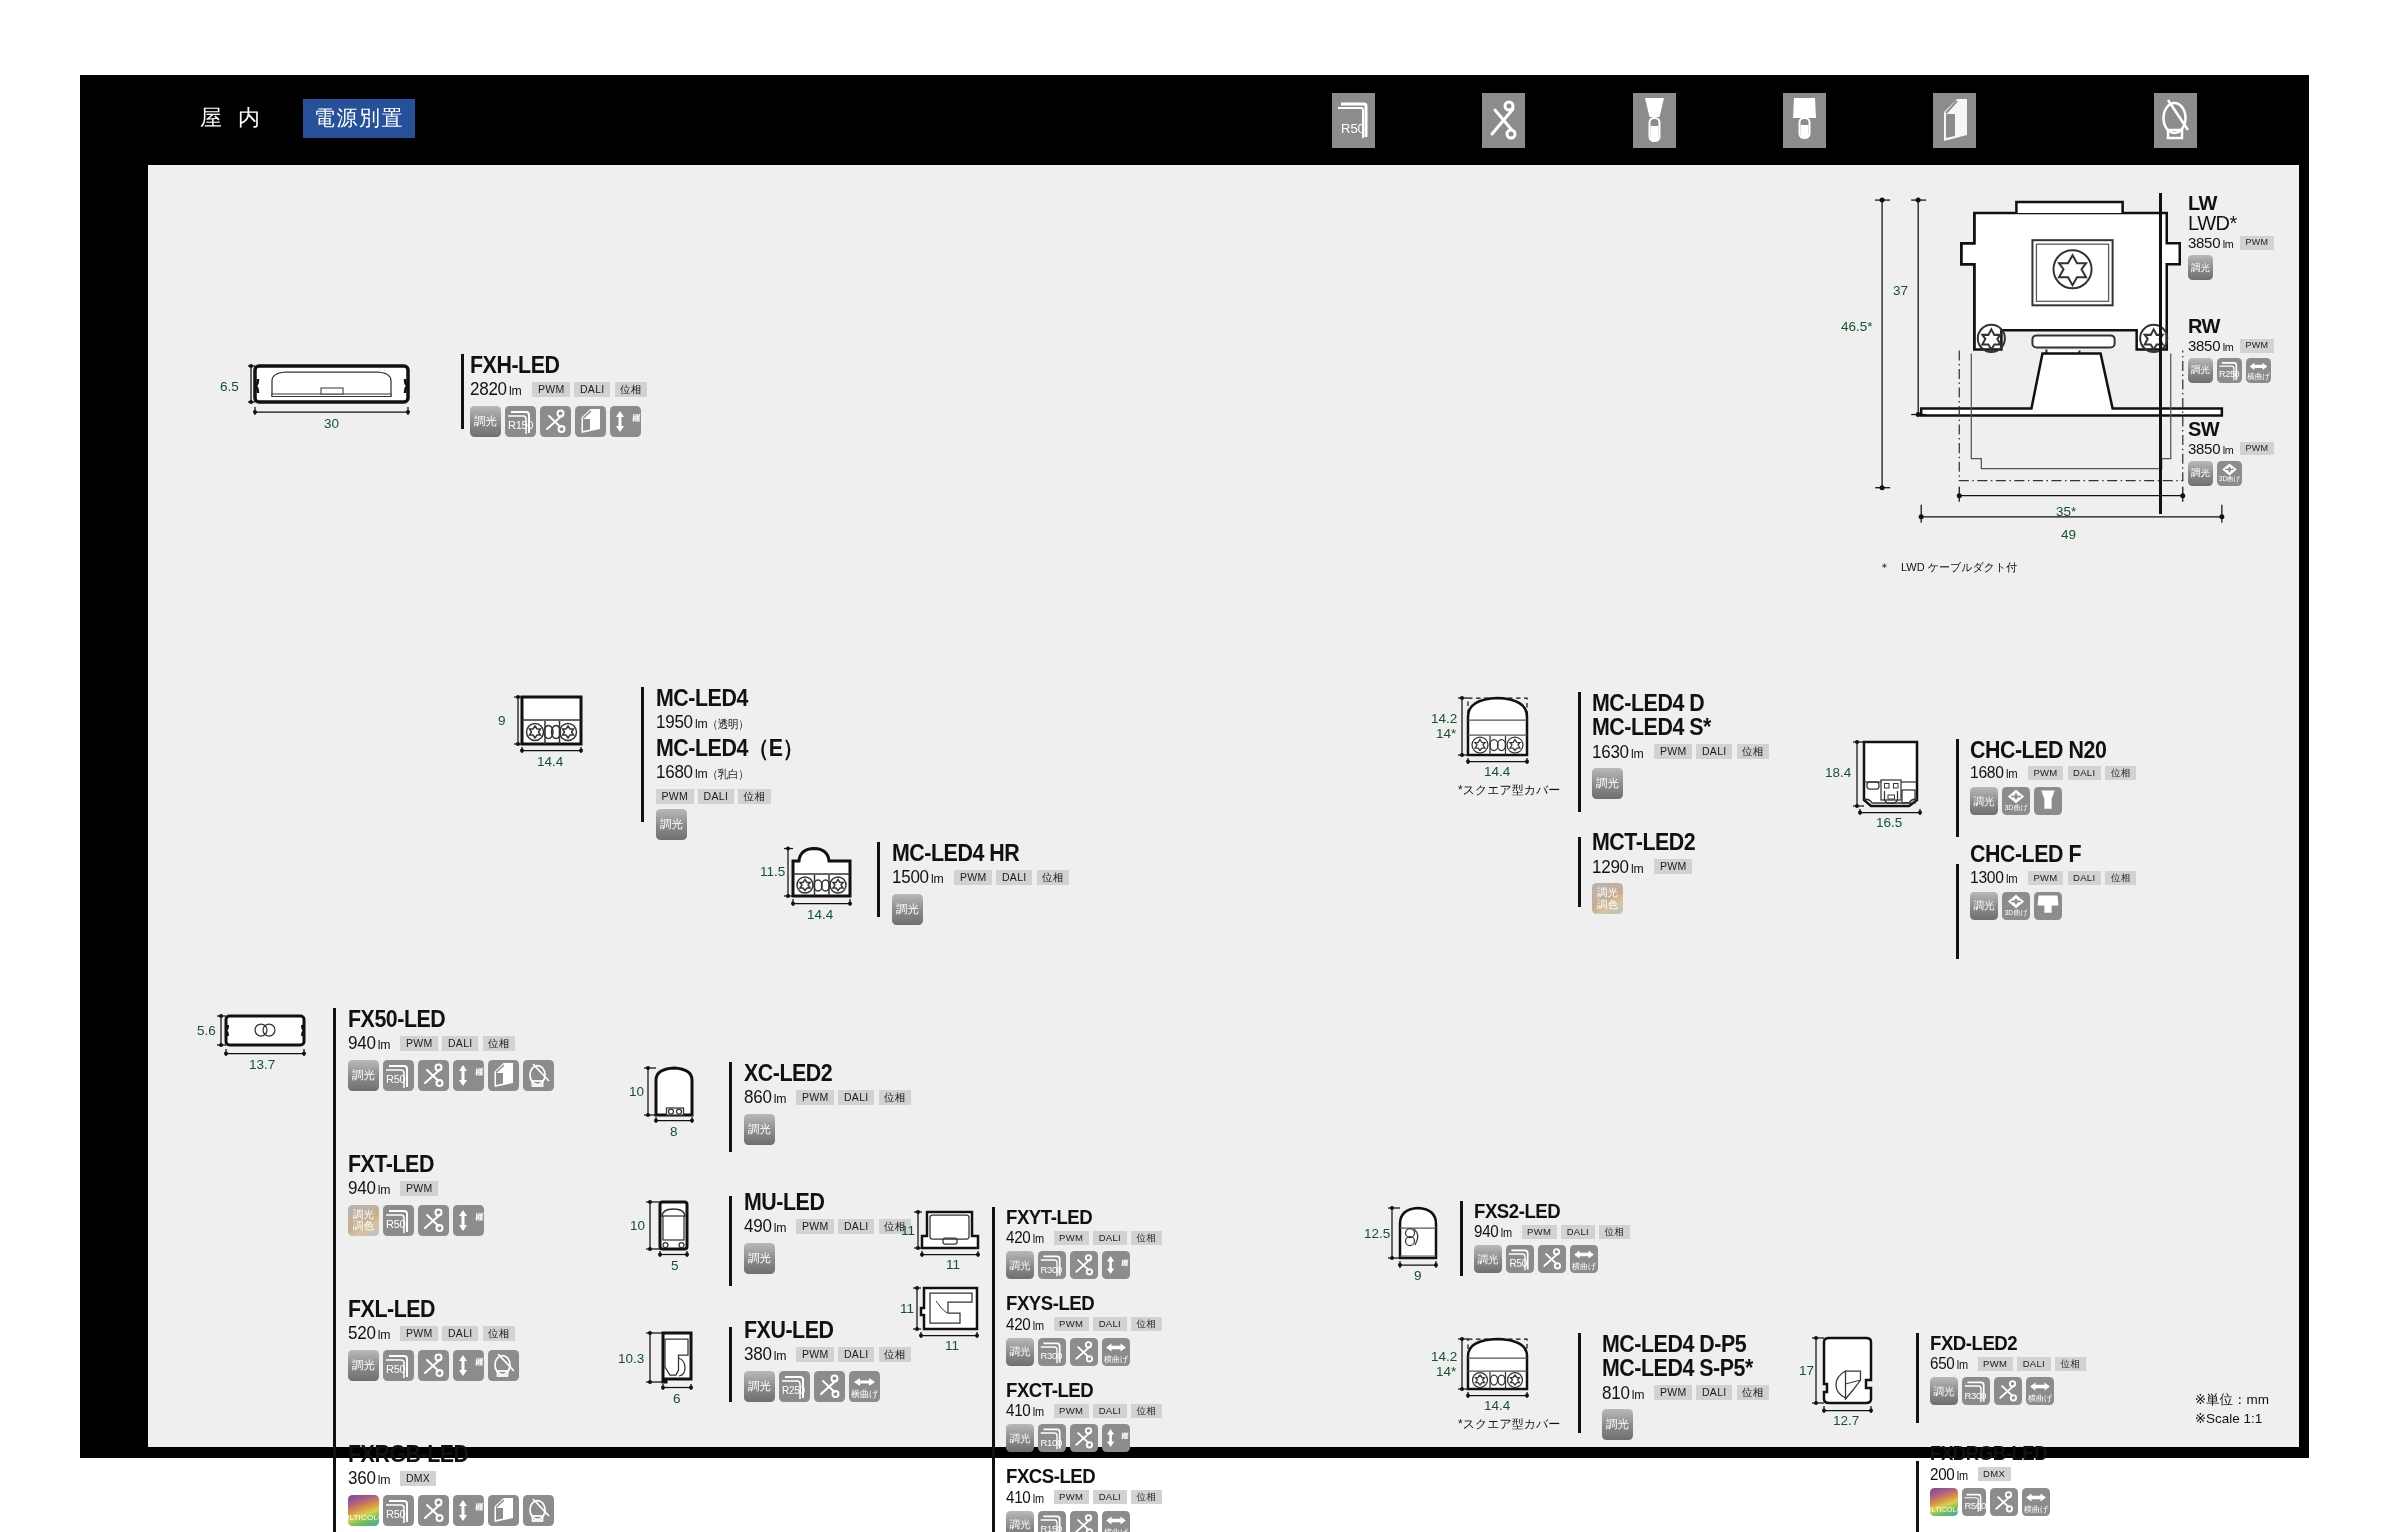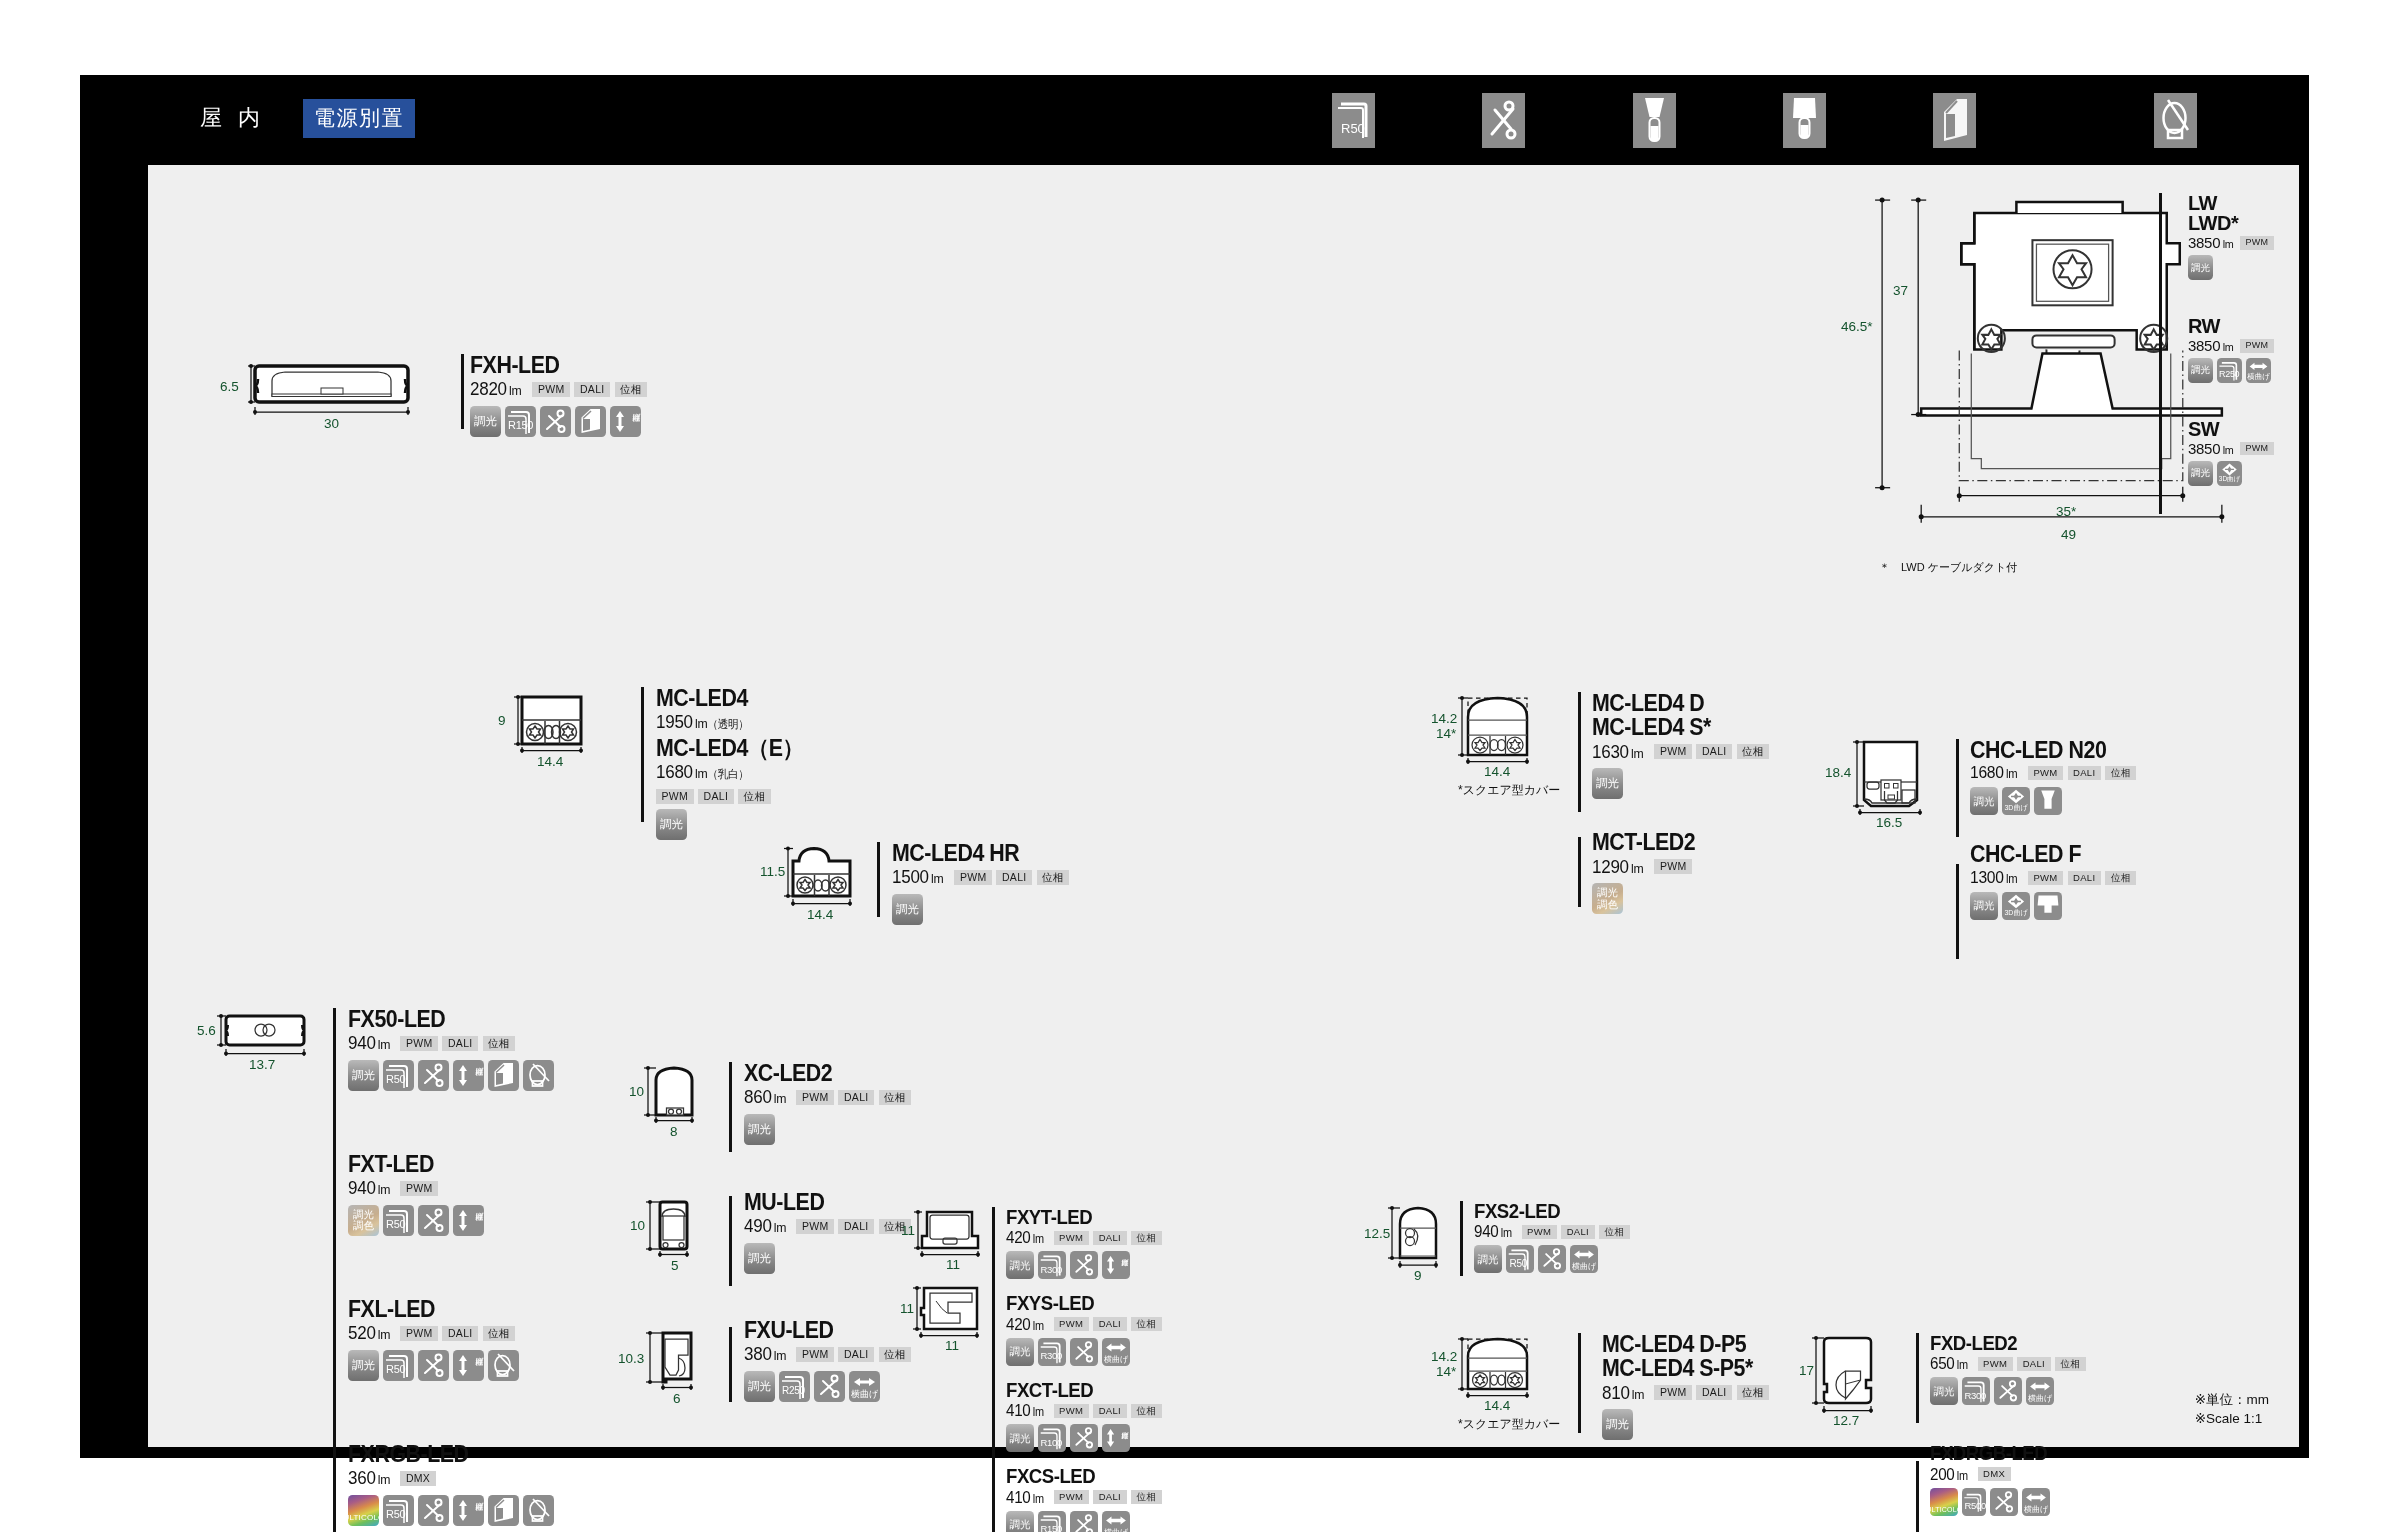--- a/index.html
+++ b/index.html
@@ -1420,21 +1420,21 @@
       <div class="dimtxt" style="left:220px;top:339px">35*</div>
       <div class="dimtxt" style="left:225px;top:362px">49</div>
       <div class="note" style="left:43px;top:395px">＊　LWD ケーブルダクト付</div>
     </div>
 
     <div class="blk" style="left:2011px;top:27.6px;height:321px">
       <div class="rule" style="height:321px"></div>
       <div style="margin-left:29px">
         <div>
           <div class="pname" style="font-weight:700;font-size:20px;transform:none">LW</div>
-          <div class="pname" style="font-weight:700;font-size:20px;transform:none">LWD*</div>
+          <div class="pname" style="font-weight:400;font-size:20px;transform:none">LWD*</div>
           <div class="lmrow">
             <div class="lm" style="font-size:15px;transform:none"><span>3850</span><span class="u">lm</span></div>
             <div class="tagrow">
               <span class="tag" style="font-size:9px">PWM</span>
             </div>
           </div>
           <div class="iconrow" style="margin-top:3.5px">
             <div class="ficon dim" style="width:25px;height:25px">
                 <span class="jp" style="font-size:9.5px">調光</span>
               </div>

